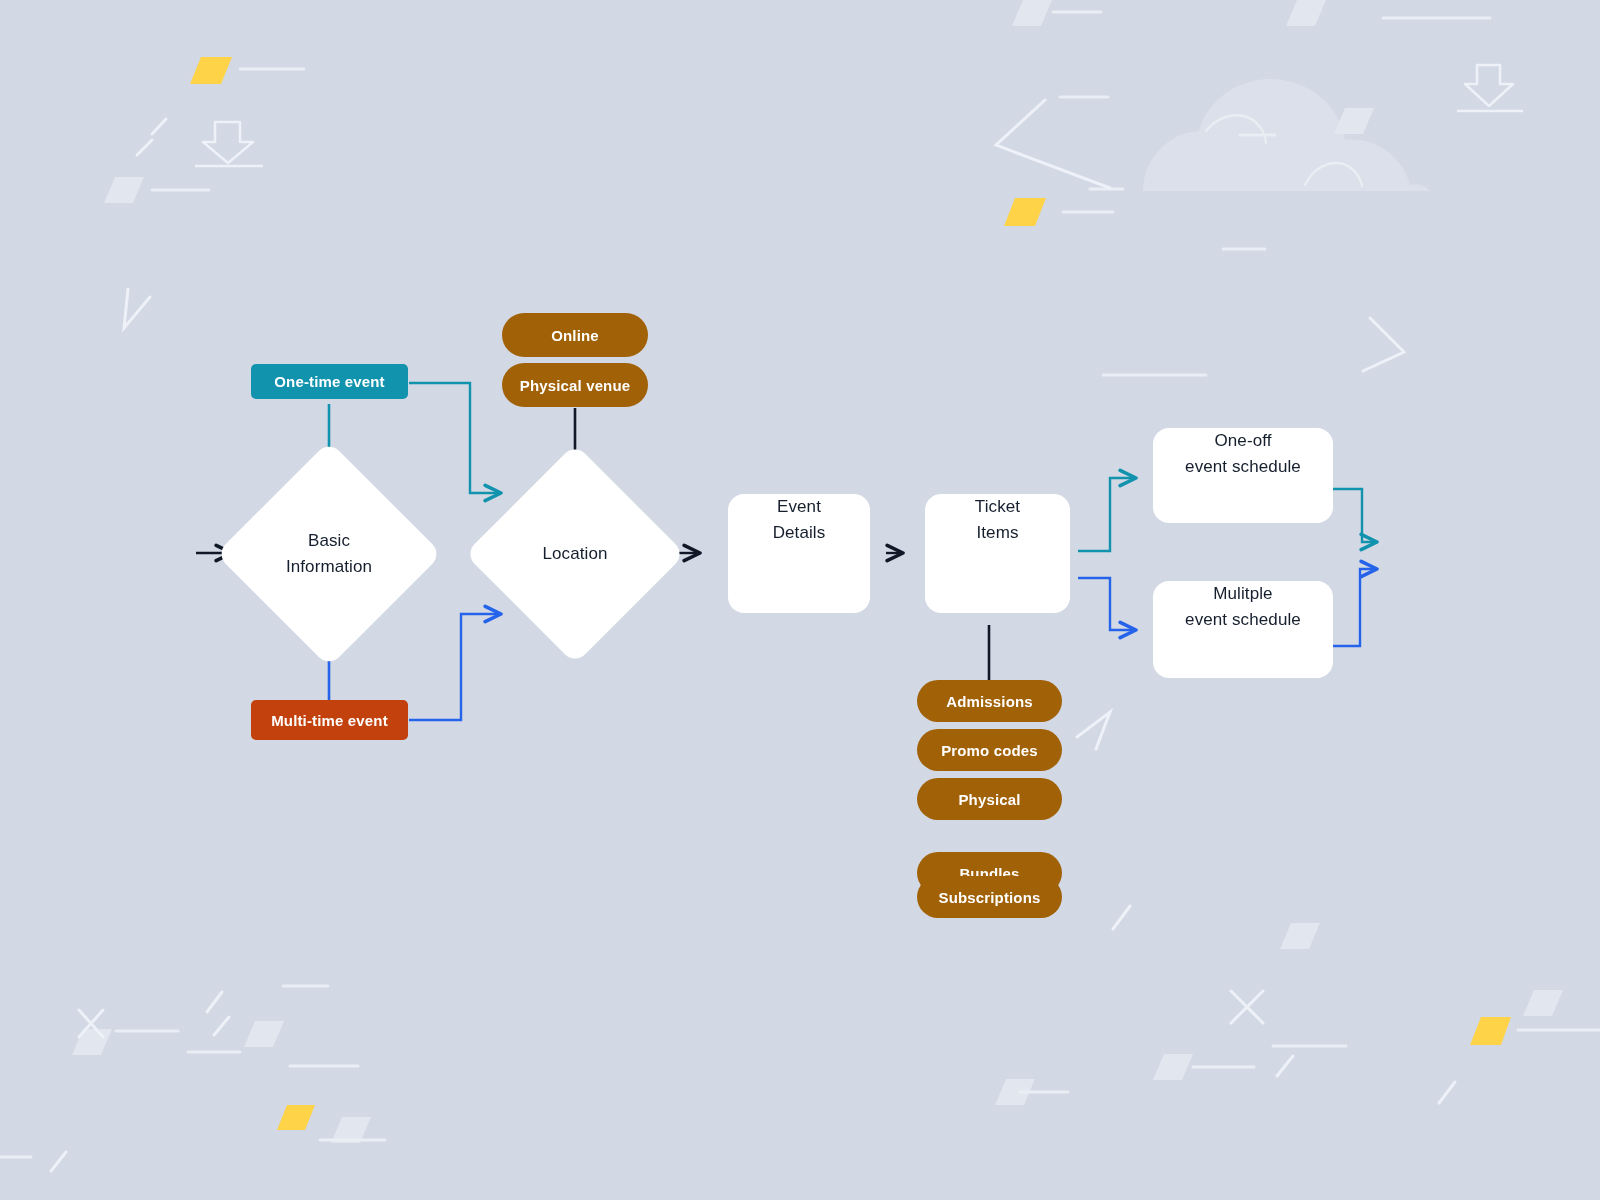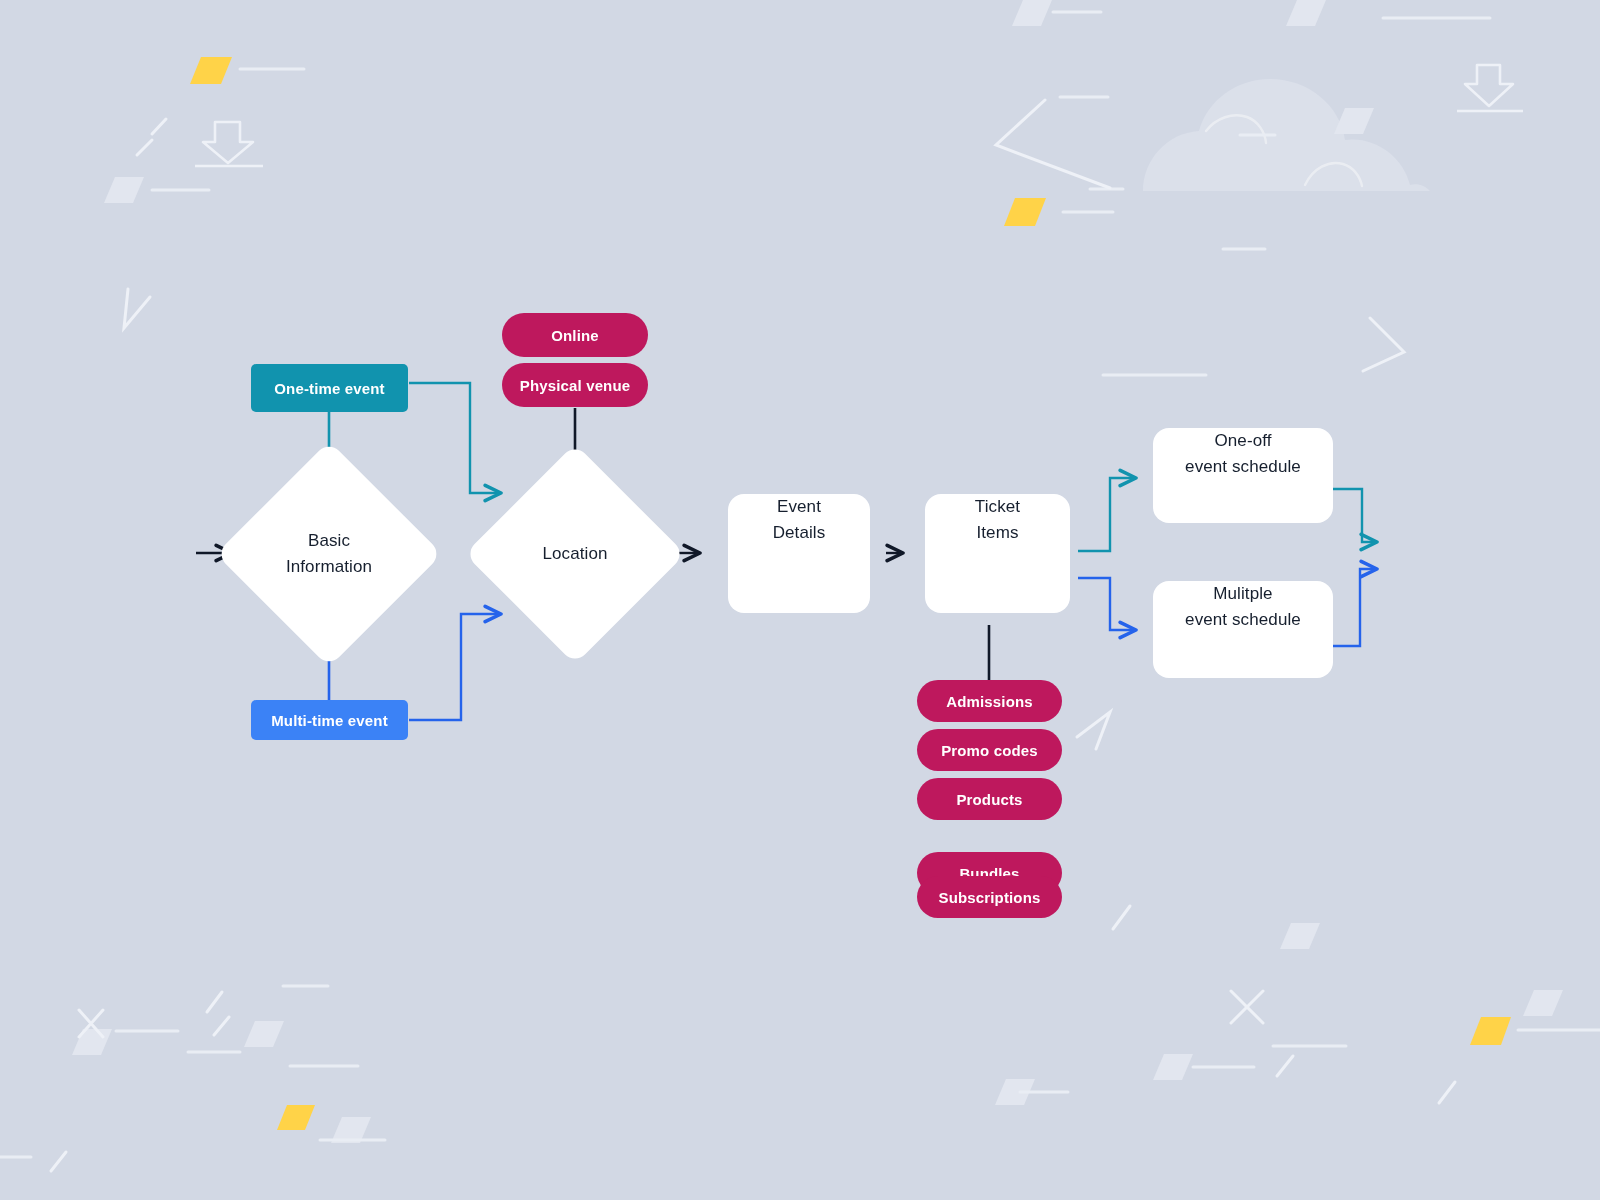--- a/index.html
+++ b/index.html
@@ -75,21 +75,21 @@
     font-weight: 500;
     line-height: 1.55;
     letter-spacing: .1px;
     text-align: center;
   }
 
   
   .pill {
     position: absolute;
     box-sizing: border-box;
-    background: #be185d;
+    background: #a16207;
     color: #ffffff;
     border-radius: 999px;
     display: flex;
     align-items: center;
     justify-content: center;
     font-size: 15px;
     font-weight: 600;
     letter-spacing: .15px;
   }
 
@@ -100,21 +100,21 @@
     border-radius: 5px;
     color: #ffffff;
     display: flex;
     align-items: center;
     justify-content: center;
     font-size: 15px;
     font-weight: 600;
     letter-spacing: .15px;
   }
   .chip.teal { background: #1193ae; }
-  .chip.blue { background: #3b82f6; }
+  .chip.blue { background: #c2410c; }
 </style>
 </head>
 <body>
 
 <div id="canvas">
 
   <svg id="bg-decor" viewBox="0 0 1600 1200">
     <defs>
       <g id="paraY">
           <path d="M0 0 L28 0 L18 30 L-10 30 Z"></path>
@@ -242,21 +242,21 @@
 
 
   <div class="diamond-wrap" style="left:249px; top:474px; width:160px; height:160px;">
     <div class="diamond-shape"></div>
     <div class="diamond-label">
       <span>Basic</span>
       <span>Information</span>
     </div>
   </div>
 
-  <div class="chip teal" style="left:251px; top:364px; width:157px; height:48px;">
+  <div class="chip teal" style="left:251px; top:364px; width:157px; height:35px;">
     <span>One-time event</span>
   </div>
 
   <div class="chip blue" style="left:251px; top:700px; width:157px; height:40px;">
     <span>Multi-time event</span>
   </div>
 
   <div class="pill" style="left:502px; top:313px; width:146px; height:44px;">
     <span>Online</span>
   </div>
@@ -282,21 +282,21 @@
     <span>Items</span>
   </div>
 
   <div class="pill" style="left:917px; top:680px; width:145px; height:42px;">
     <span>Admissions</span>
   </div>
   <div class="pill" style="left:917px; top:729px; width:145px; height:42px;">
     <span>Promo codes</span>
   </div>
   <div class="pill" style="left:917px; top:778px; width:145px; height:42px;">
-    <span>Products</span>
+    <span>Physical</span>
   </div>
   <div class="pill" style="left:917px; top:827px; width:145px; height:42px;margin-top:25px;">
     <span>Bundles</span>
   </div>
   <div class="pill" style="left:917px; top:876px; width:145px; height:42px;">
     <span>Subscriptions</span>
   </div>
 
   <div class="node box" style="left:1145px; top:428px; width:180px; height:95px; flex-direction:column;">
     <span>One-off</span>

